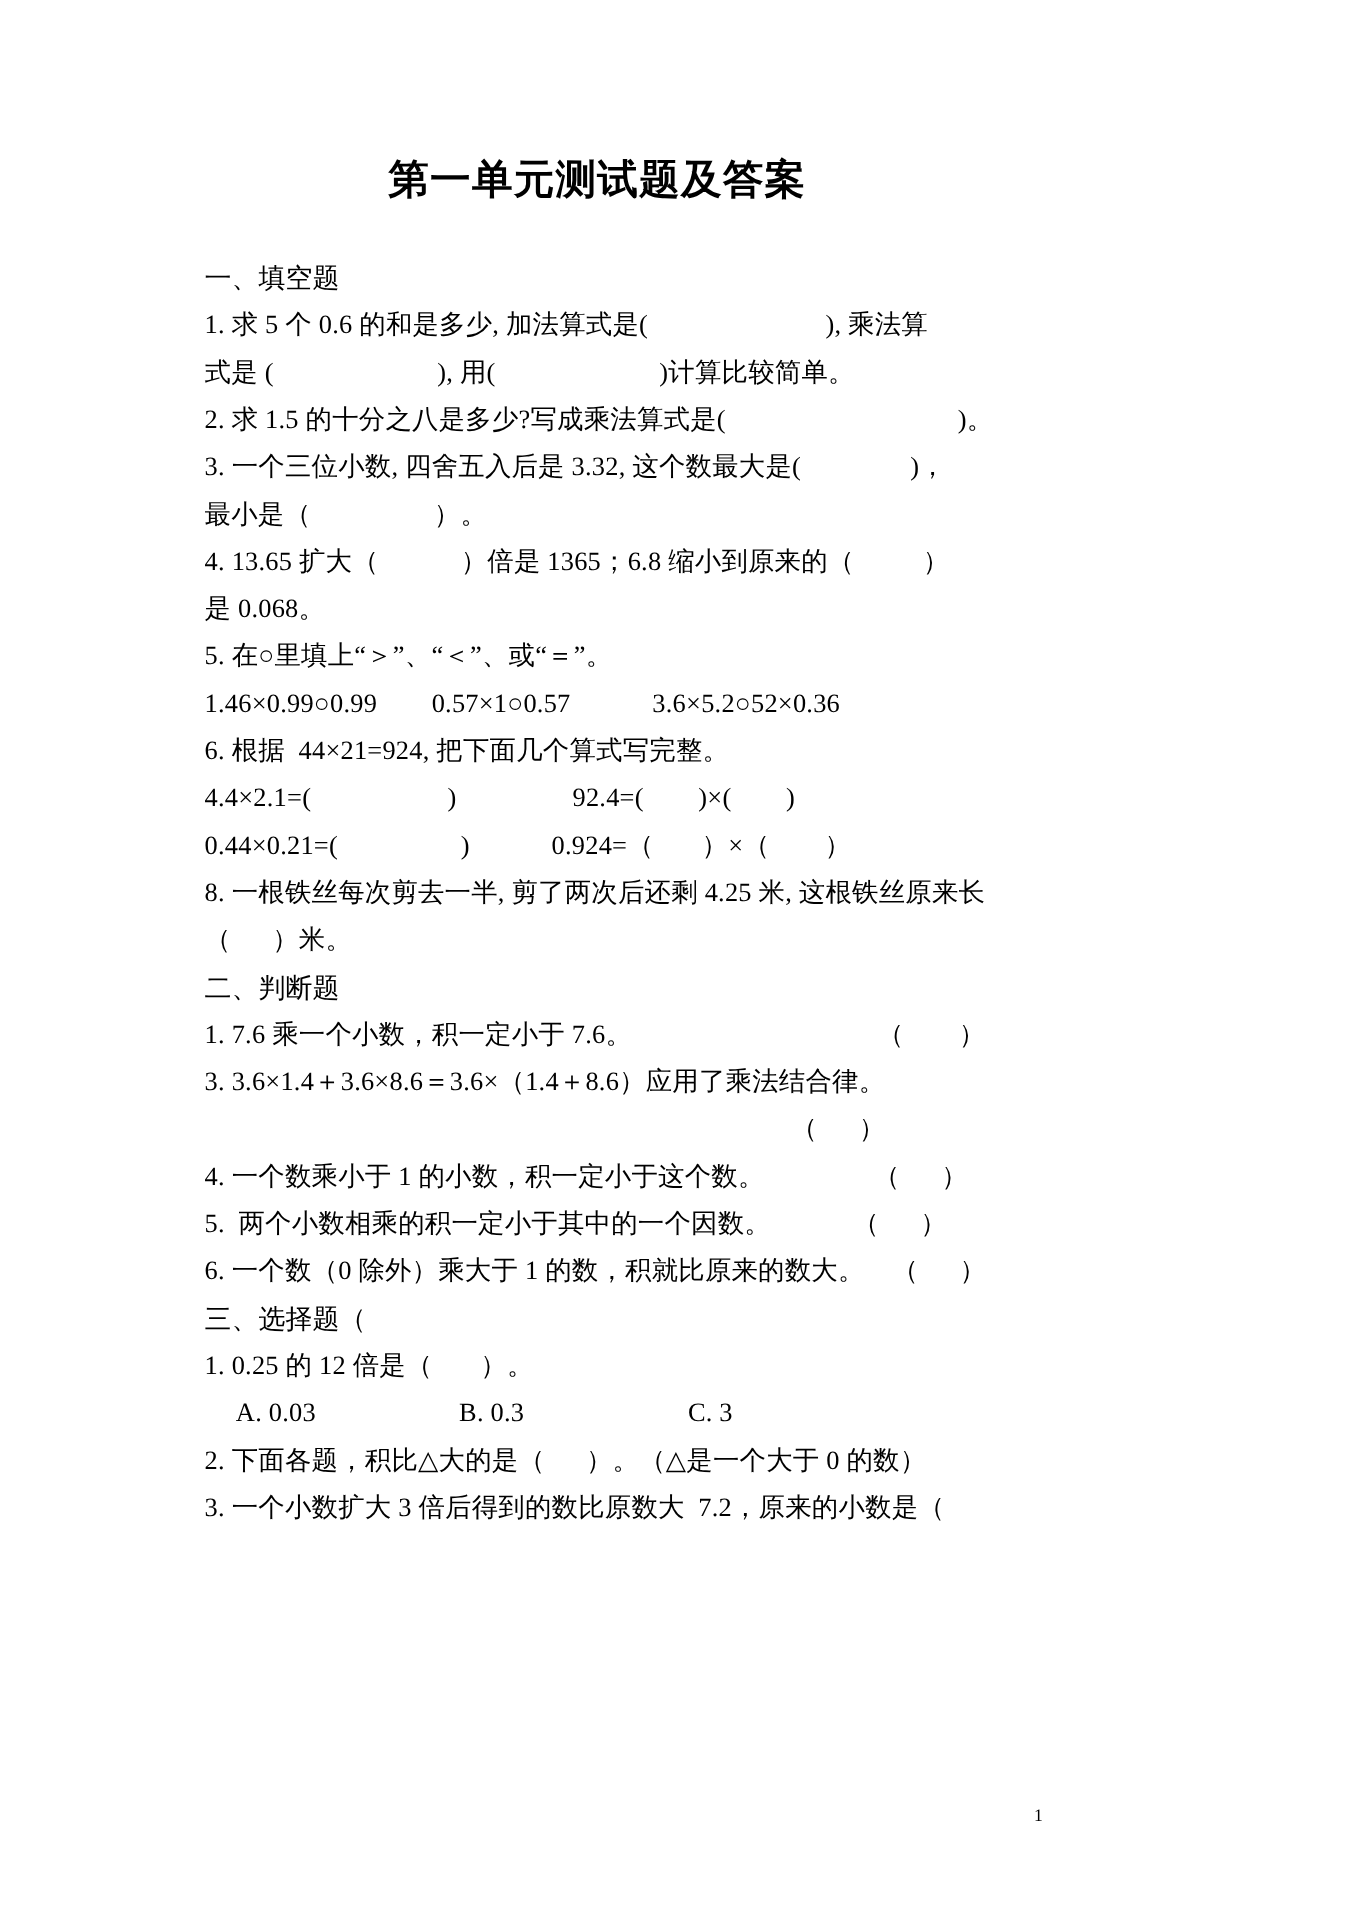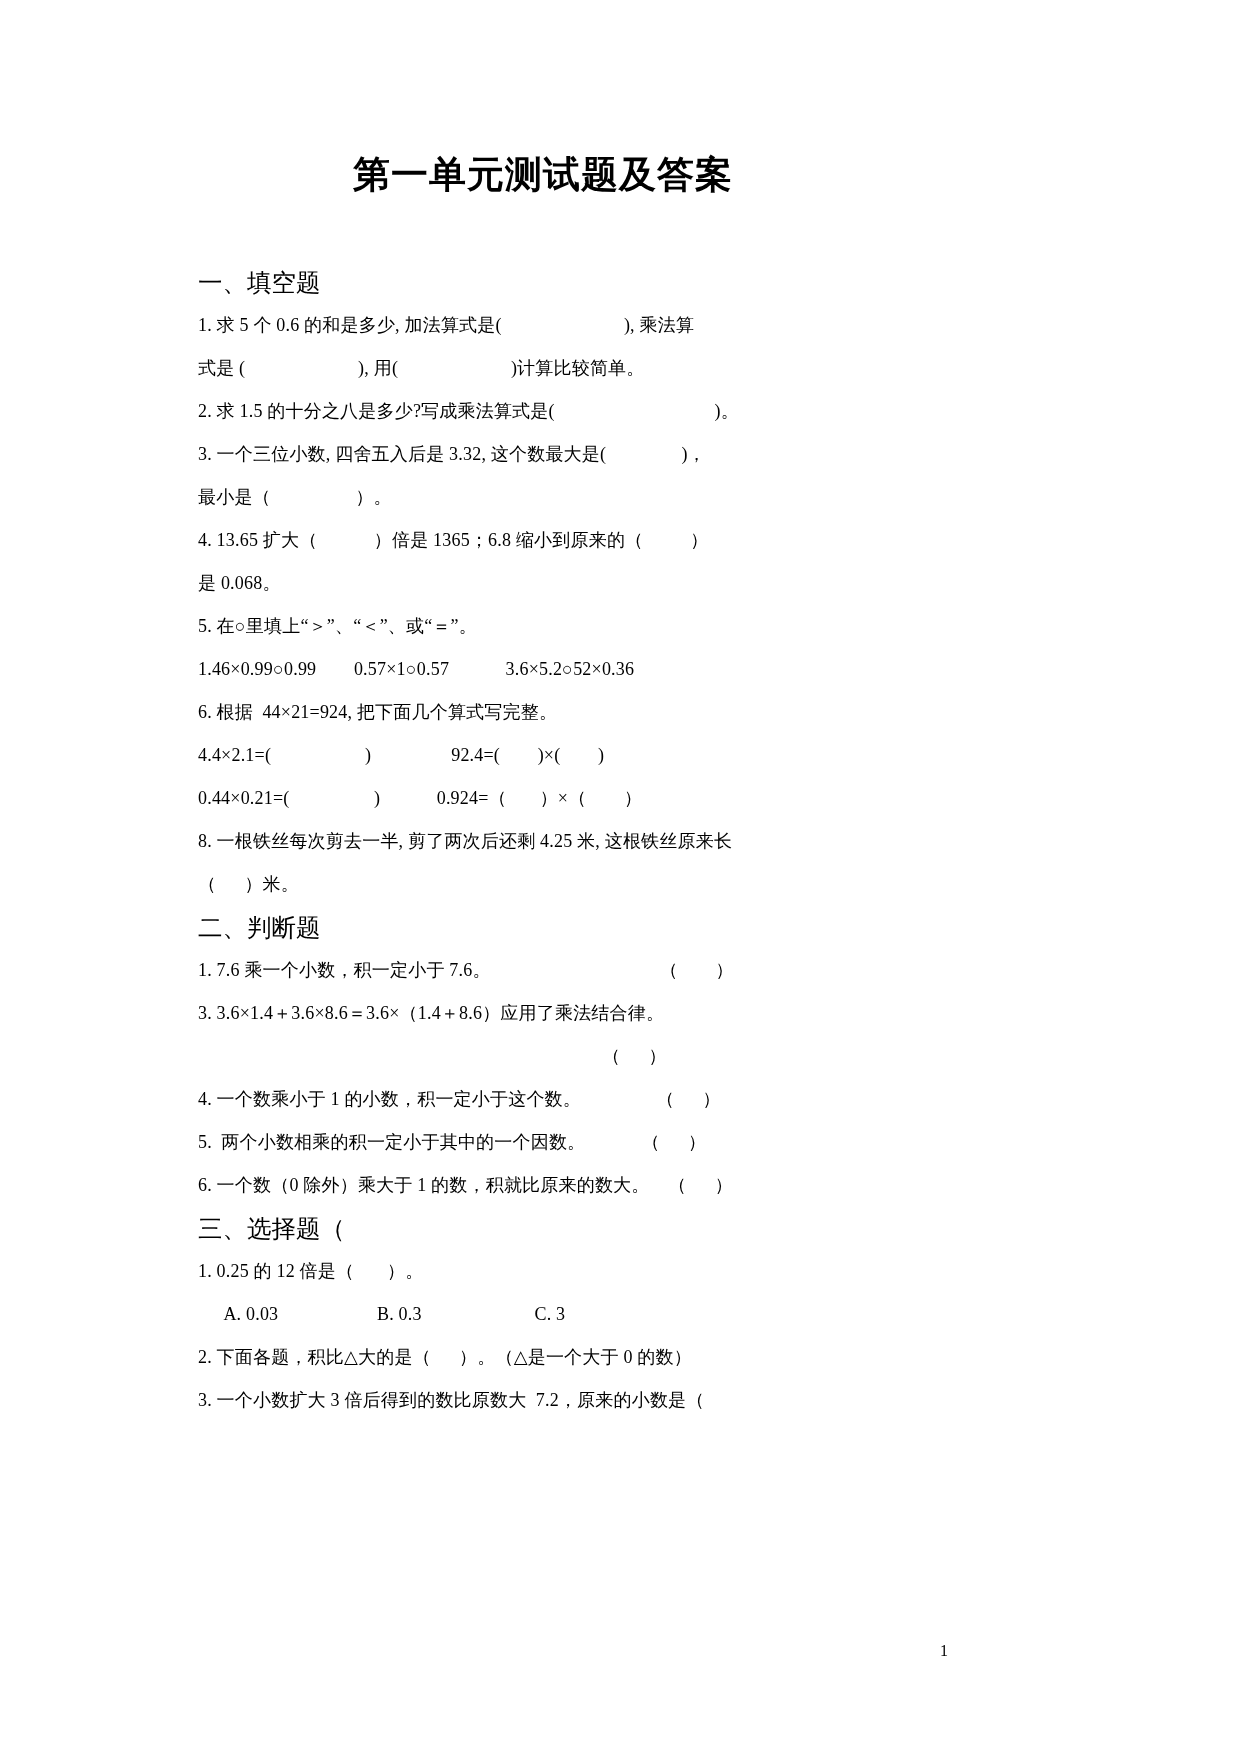--- a/index.html
+++ b/index.html
@@ -13,39 +13,39 @@
     font-family: "Liberation Serif", "DejaVu Serif", serif;
     color: #000000;
     position: relative;
     overflow: hidden;
   }
   .page {
     position: relative;
     width: 1066px;
     height: 1754px;
     box-sizing: border-box;
-    padding: 12px;
+    padding: 0;
   }
   .doc-title {
     text-align: center;
     font-family: "Liberation Sans", "DejaVu Sans", sans-serif;
     font-weight: bold;
     font-size: 37px;
     letter-spacing: 1px;
     margin: 0;
     padding-top: 138px;
     padding-left: 20px;
   }
   .body-area {
-    margin-top: 61px;
+    margin-top: 44px;
     padding-left: 186px;
     padding-right: 110px;
   }
   .line {
-    font-size: 18px;
+    font-size: 24px;
     line-height: 43px;
     white-space: pre-wrap;
     letter-spacing: 0.2px;
   }
   .section-head {
     font-size: 24.5px;
     line-height: 43px;
   }
   .indent-line {
     padding-left: 16px;

